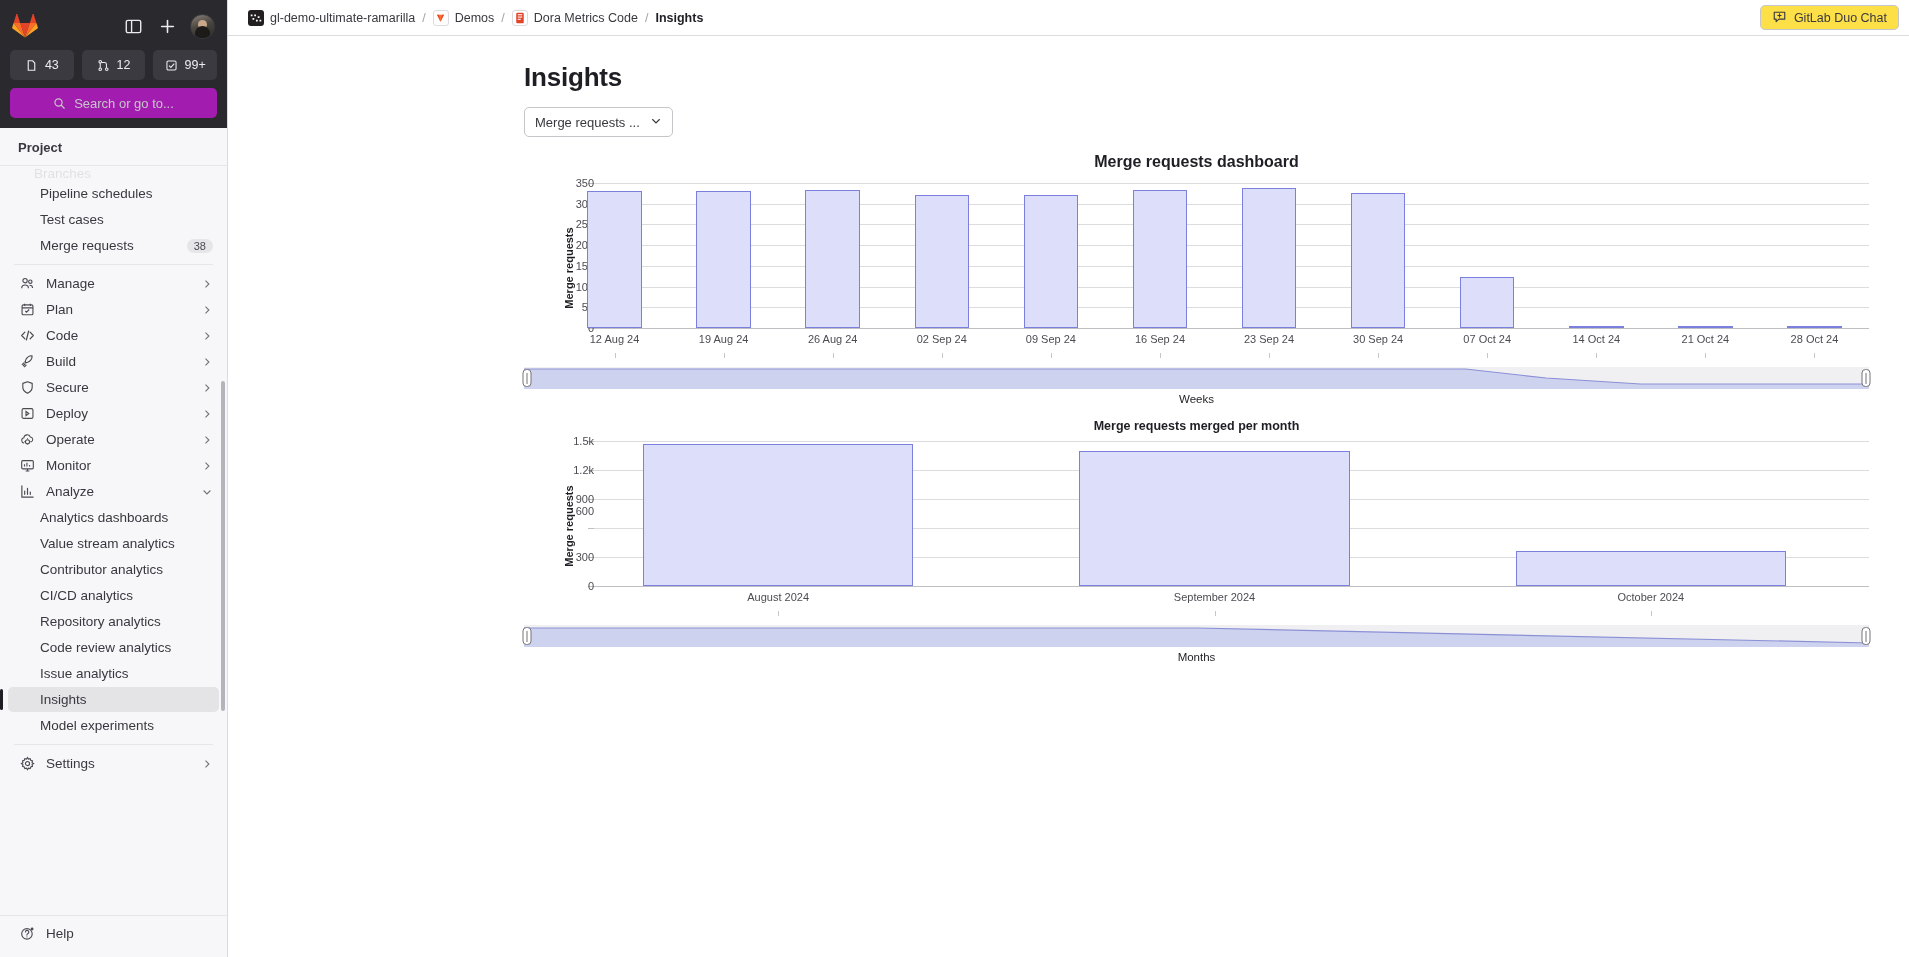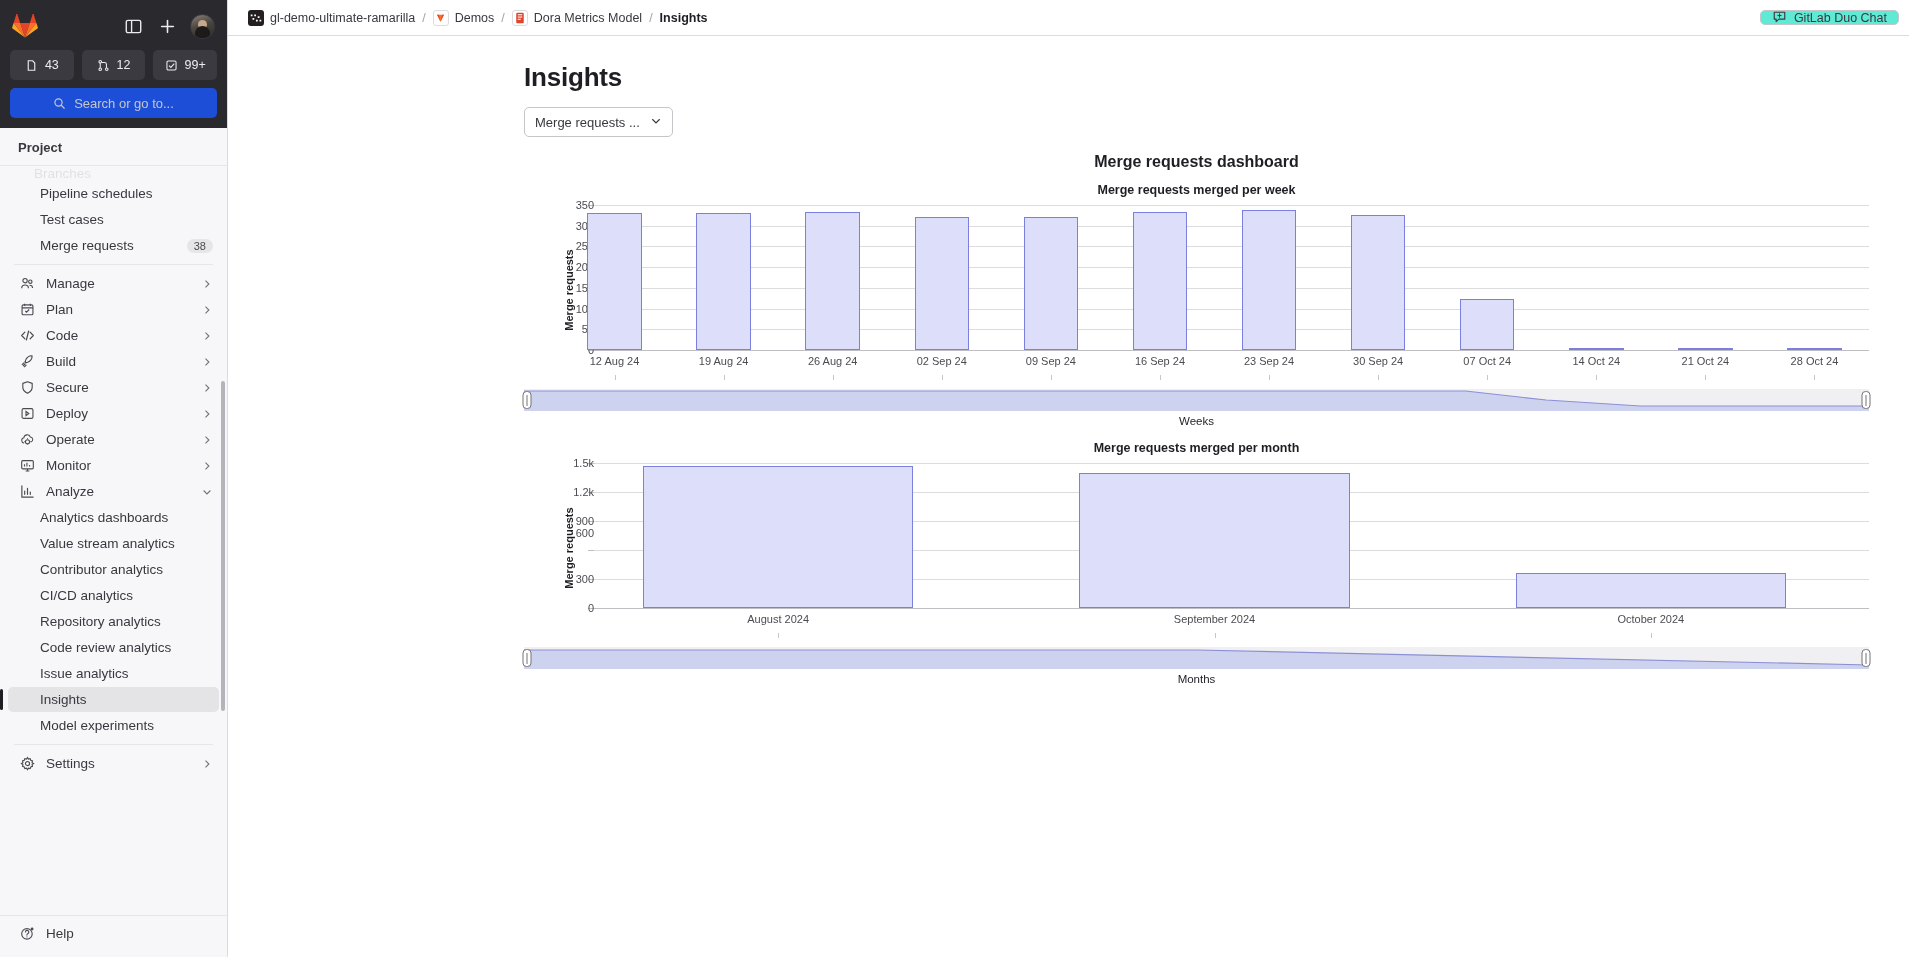--- a/index.html
+++ b/index.html
@@ -61,21 +61,21 @@
     background: #3a3a40;
     border-radius: 5px;
     display: flex; align-items: center; justify-content: center;
     gap: 7px;
     color: #ececef; font-size: 12.5px; cursor: pointer;
   }
   .counter svg { flex: none; }
 
   .searchbar {
     margin-top: 8px; height: 30px;
-    background: #1d4ed8; border-radius: 5px;
+    background: #a21caf; border-radius: 5px;
     display: flex; align-items: center; justify-content: center; gap: 8px;
     color: #c6c6ca; font-size: 13px; cursor: pointer;
   }
 
   .sb-section-title {
     font-size: 13px; font-weight: bold; color: #3a383f;
     padding: 12px 14px 10px 18px;
     border-bottom: 1px solid #e6e6e9;
   }
 
@@ -134,23 +134,23 @@
   .breadcrumb { display: flex; align-items: center; gap: 7px; font-size: 12.5px; color: #3a383f; }
   .bc-item { display: flex; align-items: center; gap: 6px; cursor: pointer; }
   .bc-item.current { font-weight: bold; color: #1f1e24; cursor: default; }
   .bc-sep { color: #a4a3a8; }
   .bc-ic { width: 16px; height: 16px; border-radius: 3px; display:flex; align-items:center; justify-content:center; font-size: 9px; overflow:hidden; flex:none;}
   .ic-proj { background: #231f20; color:#fff; }
   .ic-demos { background: #fff; border: 1px solid #dcdcde; }
   .ic-dora { background: #fff; border: 1px solid #dcdcde; }
 
   .duo-btn {
-    height: 15px; display: flex; align-items: center; gap: 7px;
+    height: 25px; display: flex; align-items: center; gap: 7px;
     padding: 0 11px; font-size: 12.5px; color: #3a383f;
-    border: 1px solid #c6c6ca; border-radius: 5px; background: #5eead4; cursor: pointer;
+    border: 1px solid #c6c6ca; border-radius: 5px; background: #fde047; cursor: pointer;
   }
 
   .content { padding: 26px 40px 0 296px; }
   .page-title { font-size: 26px; font-weight: bold; margin: 0 0 14px 0; letter-spacing: -0.2px;}
   .page-desc { font-size: 13px; color: #3a383f; margin-bottom: 16px; }
   .page-desc a { color: #1068bf; text-decoration: none; }
 
   .dropdown {
     display: inline-flex; align-items: center; gap: 10px;
     height: 30px; padding: 0 10px;
@@ -529,21 +529,21 @@
 
         <span class="bc-item">
           <span class="bc-ic ic-dora">
             <svg width="12" height="12" viewBox="0 0 16 16">
                 <rect x="3" y="1" width="10" height="14" rx="1.5" fill="#e24329"></rect>
                 <rect x="5" y="3" width="6" height="1.4" fill="#fff"></rect>
                 <rect x="5" y="6" width="6" height="1.4" fill="#fff"></rect>
                 <rect x="5" y="9" width="4" height="1.4" fill="#fff"></rect>
               </svg>
           </span>
-          <span>Dora Metrics Model</span>
+          <span>Dora Metrics Code</span>
         </span>
         <span class="bc-sep">/</span>
 
         <span class="bc-item current">
           <span>Insights</span>
         </span>
       </div>
 
       <div class="duo-btn">
         <span>
@@ -565,21 +565,20 @@
           <svg width="12" height="12" viewBox="0 0 16 16" fill="none" stroke="#3a383f" stroke-width="1.5" stroke-linecap="round">
               <path d="M3.5 6L8 10.5 12.5 6"></path>
             </svg>
         </span>
       </div>
 
       <div class="dash-title">Merge requests dashboard</div>
 
       
       <div class="chart-block">
-        <div class="chart-sub">Merge requests merged per week</div>
         <div class="plot-wrap" id="plot1">
           <div class="ylabel">Merge requests</div>
           <div class="plot" id="plot1-inner">
               <div class="gridline axis" style="top: 145px;"></div>
               <div class="tickmark" style="top: 145px;"></div>
               <div class="ytick" style="top: 145px;">0</div>
               <div class="gridline" style="top: 124.286px;"></div>
               <div class="tickmark" style="top: 124.286px;"></div>
               <div class="ytick" style="top: 124.286px;">50</div>
               <div class="gridline" style="top: 103.571px;"></div>

